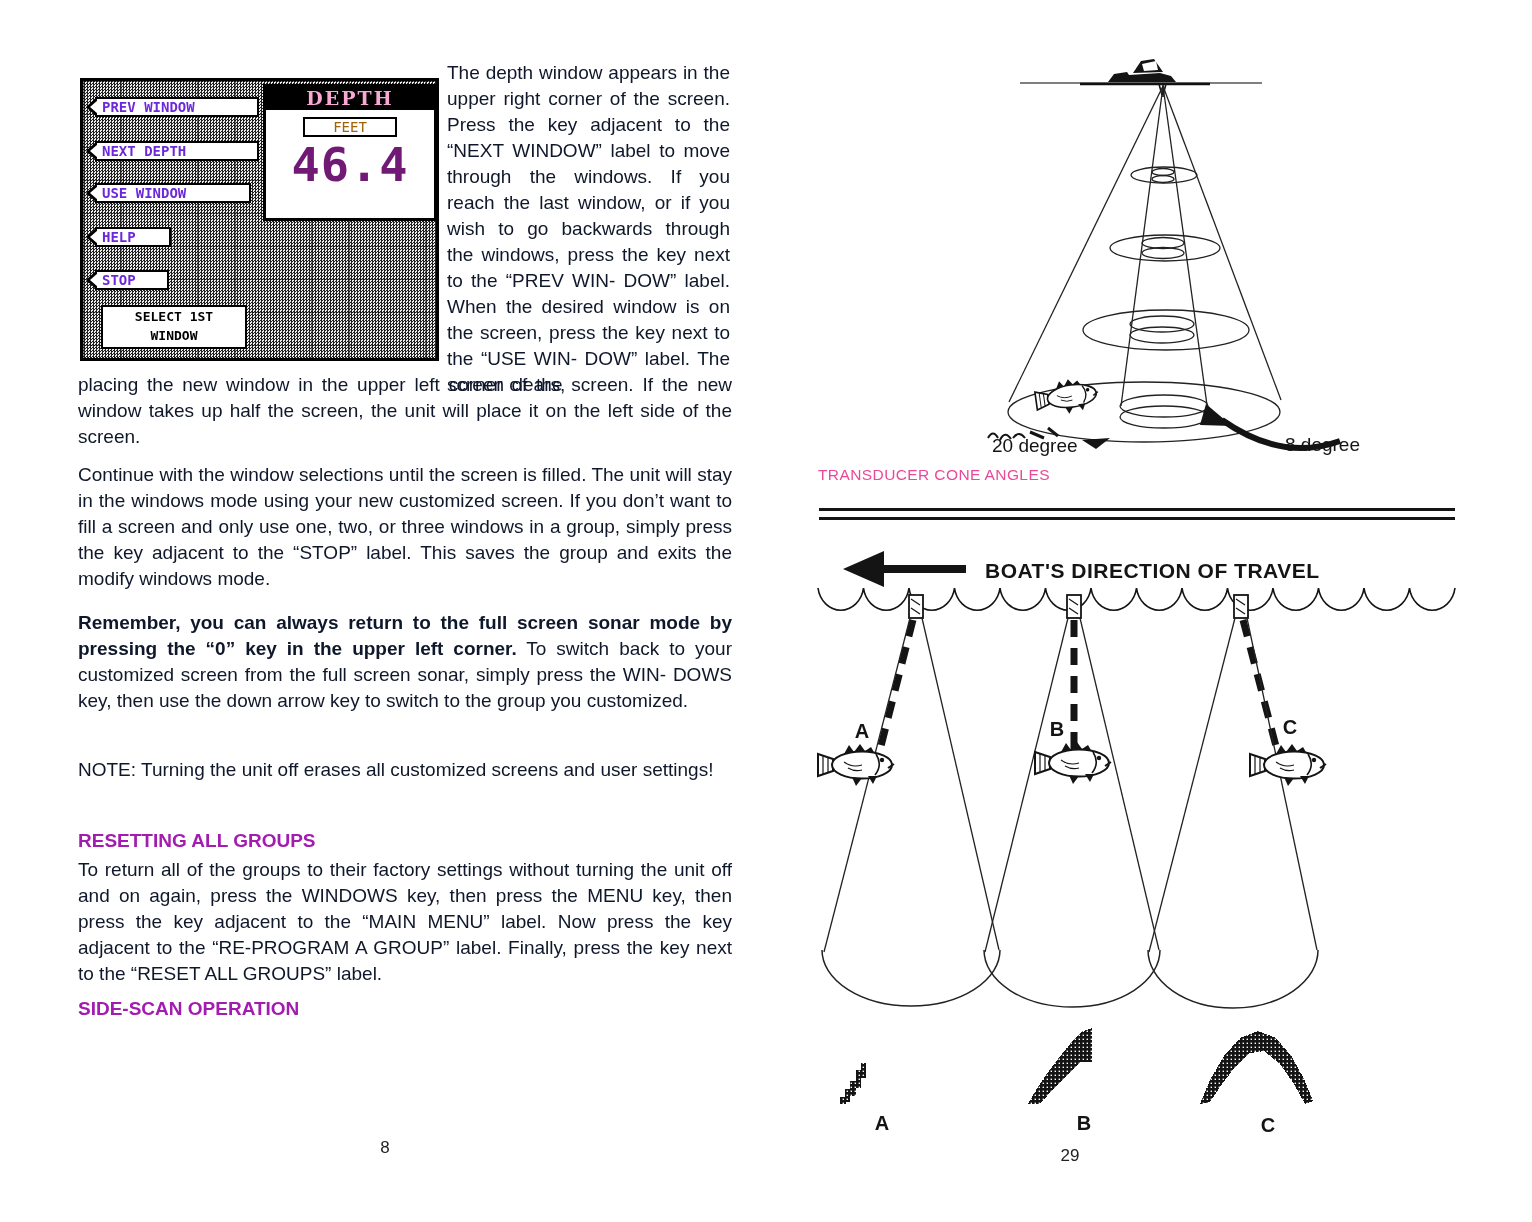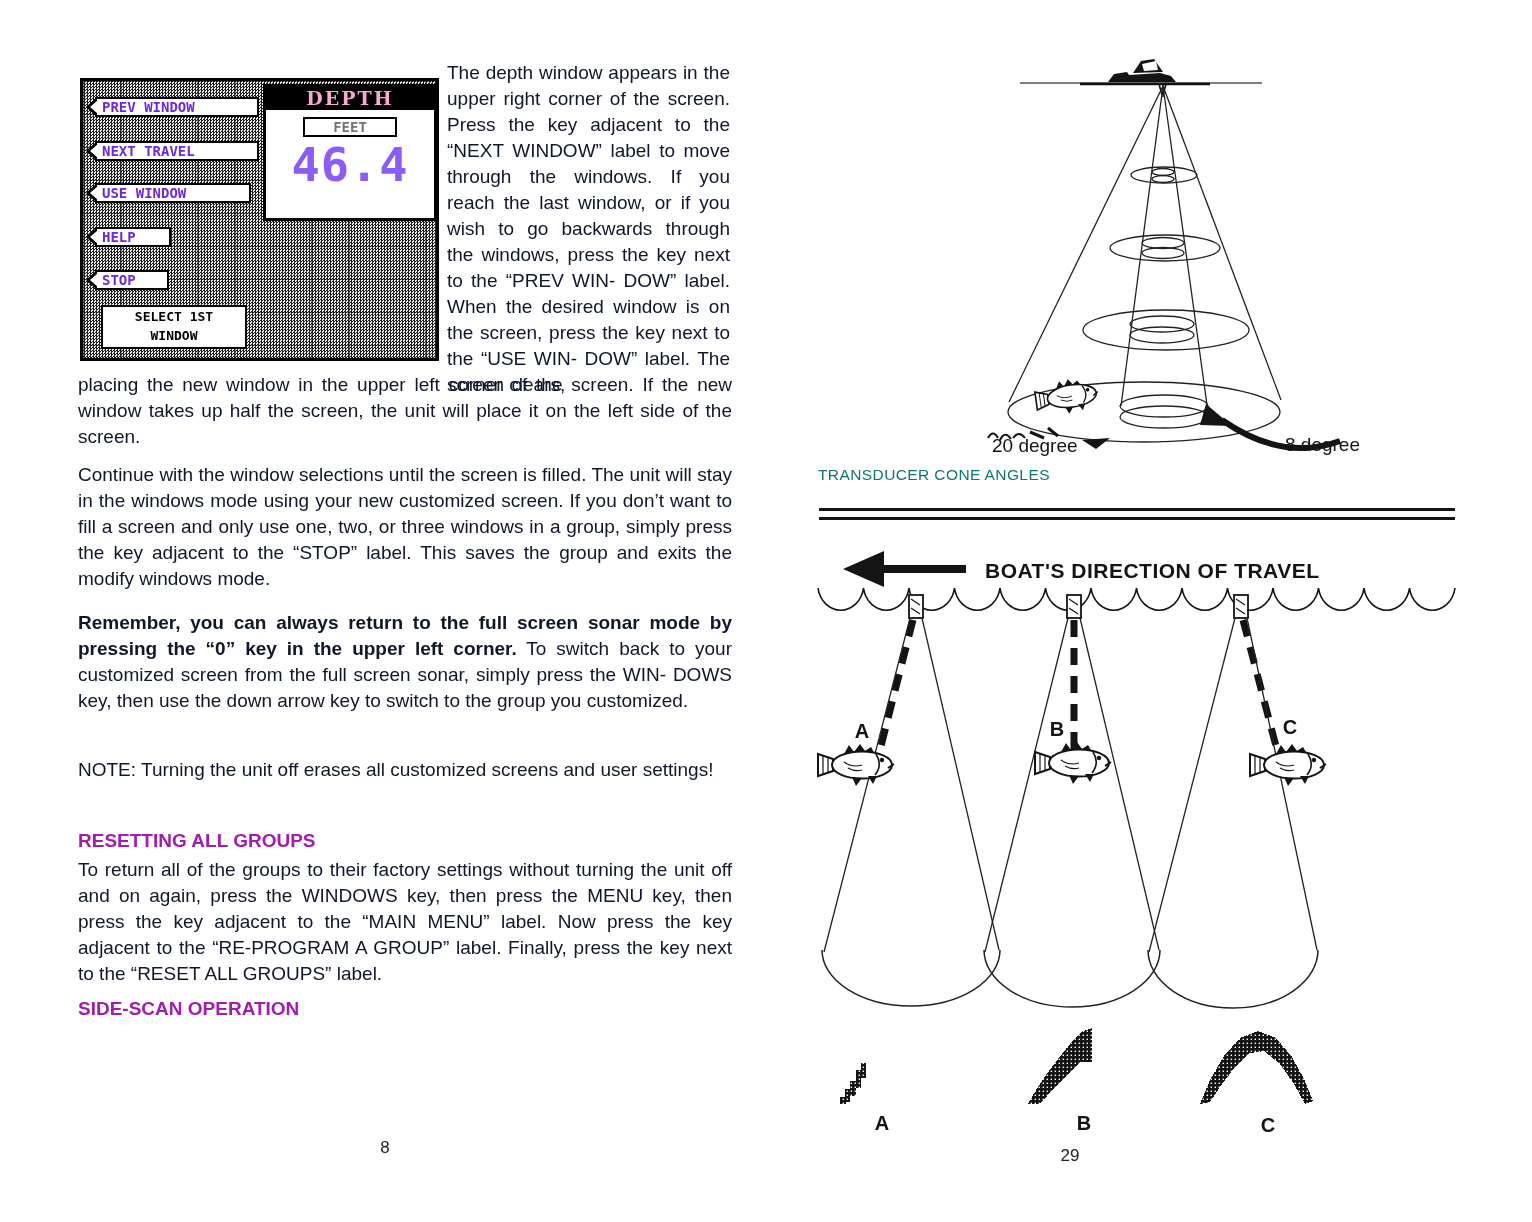--- a/index.html
+++ b/index.html
@@ -24,34 +24,34 @@
   .mlabel::before{content:'';position:absolute;left:-11px;top:50%;transform:translateY(-50%);
           border-top:10px solid transparent;border-bottom:10px solid transparent;border-right:11px solid #000;}
   .mlabel::after{content:'';position:absolute;left:-7px;top:50%;transform:translateY(-50%);
           border-top:7px solid transparent;border-bottom:7px solid transparent;border-right:8px solid #fff;}
   #selbox{position:absolute;background:#fff;border:2px solid #000;color:#000;text-align:center;
           font-family:"DejaVu Sans Mono",monospace;font-weight:bold;font-size:13px;line-height:19px;}
   #depthwin{position:absolute;left:180px;top:3px;width:168px;height:131px;border:3px solid #000;background:#fff;}
   #depthbar{height:23px;background:#000;color:#f9a8d4;text-align:center;
             font-family:"DejaVu Serif",serif;font-weight:bold;font-size:19px;line-height:23px;letter-spacing:2px;}
   #feetbox{margin:7px auto 0;width:90px;border:2px solid #000;text-align:center;
-           font-family:"DejaVu Sans Mono",monospace;font-weight:bold;font-size:14px;line-height:16px;color:#737373;}
+           font-family:"DejaVu Sans Mono",monospace;font-weight:normal;font-size:14px;line-height:16px;color:#a16207;}
   #depthval{text-align:center;font-family:"DejaVu Sans Mono",monospace;font-weight:bold;
-            font-size:47px;line-height:52px;letter-spacing:1px;color:#8b5cf6;margin-top:2px;}
+            font-size:47px;line-height:52px;letter-spacing:1px;color:#701a75;margin-top:2px;}
   svg text{font-family:"Liberation Sans",sans-serif;fill:#141414;}
   .hline{background:#151515;}
 </style>
 </head>
 <body>
 
 <div id="page">
 
   <div class="abs" id="lcd">
     <div class="mlabel" style="left:12px;top:16px;width:150px;">PREV WINDOW</div>
-    <div class="mlabel" style="left:12px;top:60px;width:150px;">NEXT TRAVEL</div>
+    <div class="mlabel" style="left:12px;top:60px;width:150px;">NEXT DEPTH</div>
     <div class="mlabel" style="left:12px;top:102px;width:142px;">USE WINDOW</div>
     <div class="mlabel" style="left:12px;top:146px;width:62px;">HELP</div>
     <div class="mlabel" style="left:12px;top:189px;width:60px;">STOP</div>
     <div id="selbox" style="left:18px;top:224px;width:142px;height:40px;">
       <div>SELECT 1ST</div>
       <div>WINDOW</div>
     </div>
     <div id="depthwin">
       <div id="depthbar">DEPTH</div>
       <div id="feetbox">FEET</div>
@@ -132,21 +132,21 @@
     </g>
 
     <text x="992" y="452" font-size="19">20 degree</text>
     <polygon points="1082,440 1110,438 1096,449" fill="#141414"></polygon>
 
     <text x="1285" y="451" font-size="19">8 degree</text>
     <path d="M1340,441 Q1282,462 1222,420" fill="none" stroke="#141414" stroke-width="6"></path>
     <polygon points="1206,404 1200,425 1232,426" fill="#141414"></polygon>
   </svg>
 
-  <div class="abs" style="left:818px;top:466px;font-size:15.5px;letter-spacing:.4px;color:#0f766e;">TRANSDUCER CONE ANGLES</div>
+  <div class="abs" style="left:818px;top:466px;font-size:15.5px;letter-spacing:.4px;color:#ec4899;">TRANSDUCER CONE ANGLES</div>
 
   <div class="abs hline" style="left:819px;top:508px;width:636px;height:2.5px;"></div>
   <div class="abs hline" style="left:819px;top:517px;width:636px;height:2.5px;"></div>
 
   <svg class="abs" style="left:815px;top:546px;" width="645" height="600" viewBox="815 546 645 600">
     <defs>
       <g id="fish2">
         <polygon points="0,12 15,17 15,29 0,34" fill="#fff" stroke="#141414" stroke-width="2"></polygon>
         <line x1="5" y1="14" x2="5" y2="32" stroke="#141414" stroke-width="1.2"></line>
         <line x1="10" y1="15" x2="10" y2="31" stroke="#141414" stroke-width="1.2"></line>

